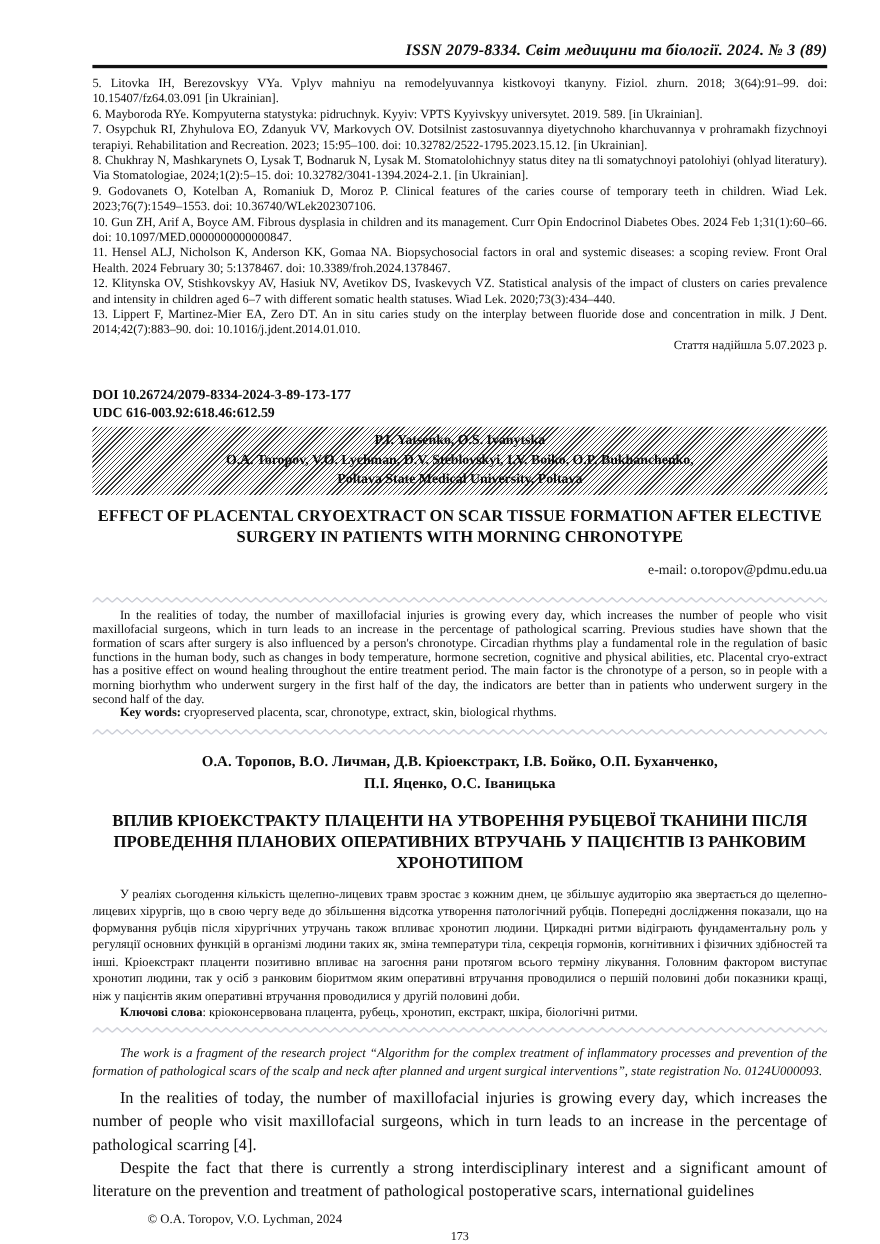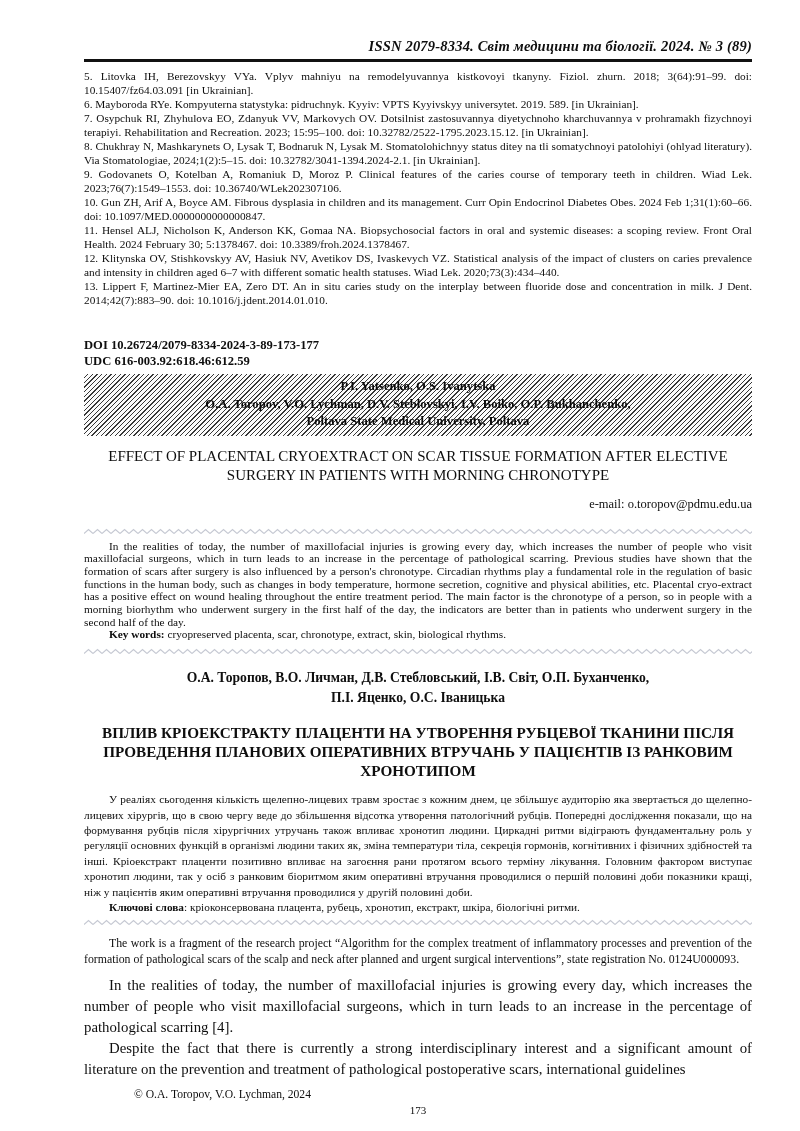--- a/index.html
+++ b/index.html
@@ -51,21 +51,21 @@
     font-size:12.6px;
     line-height:17.5px;
     color:#0a0a0a;
   }
   
   .title-en{
     margin:11px 0 0 0;
     text-align:center;
     font-size:15px;
     line-height:19.5px;
-    font-weight:normal;
+    font-weight:bold;
   }
   .email{
     margin:11px 0 16px 0;
     text-align:right;
     font-size:12.5px;
     line-height:15px;
   }
   
   .zigzag{display:block;width:100%;height:7px;}
   .zz-sp{margin-top:7px;}
@@ -91,20 +91,21 @@
   .title-uk{
     margin:15px 0 0 0;
     text-align:center;
     font-weight:bold;
     font-size:15.2px;
     line-height:19px;
   }
   
   .fragment{
     margin:10px 0 0 0;
+    font-style:italic;
     font-size:11.8px;
     line-height:15.5px;
     text-align:justify;
     text-indent:25px;
   }
   
   .bodytext{margin-top:8px;}
   .bodytext p{
     margin:0;
     font-size:14.8px;
@@ -144,20 +145,21 @@
     <p>6. Mayboroda RYe. Kompyuterna statystyka: pidruchnyk. Kyyiv: VPTS Kyyivskyy universytet. 2019. 589. [in Ukrainian].</p>
     <p>7. Osypchuk RI, Zhyhulova EO, Zdanyuk VV, Markovych OV. Dotsilnist zastosuvannya diyetychnoho kharchuvannya v prohramakh fizychnoyi terapiyi. Rehabilitation and Recreation. 2023; 15:95–100. doi: 10.32782/2522-1795.2023.15.12. [in Ukrainian].</p>
     <p>8. Chukhray N, Mashkarynets O, Lysak T, Bodnaruk N, Lysak M. Stomatolohichnyy status ditey na tli somatychnoyi patolohiyi (ohlyad literatury). Via Stomatologiae, 2024;1(2):5–15. doi: 10.32782/3041-1394.2024-2.1. [in Ukrainian].</p>
     <p>9. Godovanets O, Kotelban A, Romaniuk D, Moroz P. Clinical features of the caries course of temporary teeth in children. Wiad Lek. 2023;76(7):1549–1553. doi: 10.36740/WLek202307106.</p>
     <p>10. Gun ZH, Arif A, Boyce AM. Fibrous dysplasia in children and its management. Curr Opin Endocrinol Diabetes Obes. 2024 Feb 1;31(1):60–66. doi: 10.1097/MED.0000000000000847.</p>
     <p>11. Hensel ALJ, Nicholson K, Anderson KK, Gomaa NA. Biopsychosocial factors in oral and systemic diseases: a scoping review. Front Oral Health. 2024 February 30; 5:1378467. doi: 10.3389/froh.2024.1378467.</p>
     <p>12. Klitynska OV, Stishkovskyy AV, Hasiuk NV, Avetikov DS, Ivaskevych VZ. Statistical analysis of the impact of clusters on caries prevalence and intensity in children aged 6–7 with different somatic health statuses. Wiad Lek. 2020;73(3):434–440.</p>
     <p>13. Lippert F, Martinez-Mier EA, Zero DT. An in situ caries study on the interplay between fluoride dose and concentration in milk. J Dent. 2014;42(7):883–90. doi: 10.1016/j.jdent.2014.01.010.</p>
   </section>
 
+  <p class="received">Стаття надійшла 5.07.2023 р.</p>
 
   <div class="doi-block">
     <div>DOI 10.26724/2079-8334-2024-3-89-173-177</div>
     <div>UDC 616-003.92:618.46:612.59</div>
   </div>
 
   <div class="hatch-box">
     <div>P.I. Yatsenko, O.S. Ivanytska</div>
     <div>O.A. Toropov, V.O. Lychman, D.V. Steblovskyi, I.V. Boiko, O.P. Bukhanchenko,</div>
     <div>Poltava State Medical University, Poltava</div>
@@ -173,21 +175,21 @@
   <section class="abstract">
     <p>In the realities of today, the number of maxillofacial injuries is growing every day, which increases the number of people who visit maxillofacial surgeons, which in turn leads to an increase in the percentage of pathological scarring. Previous studies have shown that the formation of scars after surgery is also influenced by a person's chronotype. Circadian rhythms play a fundamental role in the regulation of basic functions in the human body, such as changes in body temperature, hormone secretion, cognitive and physical abilities, etc. Placental cryo-extract has a positive effect on wound healing throughout the entire treatment period. The main factor is the chronotype of a person, so in people with a morning biorhythm who underwent surgery in the first half of the day, the indicators are better than in patients who underwent surgery in the second half of the day.</p>
     <p class="kw"><b>Key words:</b> <span>cryopreserved placenta, scar, chronotype, extract, skin, biological rhythms.</span></p>
   </section>
 
   <svg class="zigzag zz-sp" aria-hidden="true">
       <rect width="100%" height="7" fill="url(#zz)"></rect>
     </svg>
 
   <div class="authors-uk">
-    <div>О.А. Торопов, В.О. Личман, Д.В. Стебловський, І.В. Світ, О.П. Буханченко,</div>
+    <div>О.А. Торопов, В.О. Личман, Д.В. Кріоекстракт, І.В. Бойко, О.П. Буханченко,</div>
     <div>П.І. Яценко, О.С. Іваницька</div>
   </div>
   <h2 class="title-uk">ВПЛИВ КРІОЕКСТРАКТУ ПЛАЦЕНТИ НА УТВОРЕННЯ РУБЦЕВОЇ ТКАНИНИ ПІСЛЯ ПРОВЕДЕННЯ ПЛАНОВИХ ОПЕРАТИВНИХ ВТРУЧАНЬ У ПАЦІЄНТІВ ІЗ РАНКОВИМ ХРОНОТИПОМ</h2>
 
   <section class="abstract uk" style="margin-top:12px;">
     <p>У реаліях сьогодення кількість щелепно-лицевих травм зростає з кожним днем, це збільшує аудиторію яка звертається до щелепно-лицевих хірургів, що в свою чергу веде до збільшення відсотка утворення патологічний рубців. Попередні дослідження показали, що на формування рубців після хірургічних утручань також впливає хронотип людини. Циркадні ритми відіграють фундаментальну роль у регуляції основних функцій в організмі людини таких як, зміна температури тіла, секреція гормонів, когнітивних і фізичних здібностей та інші. Кріоекстракт плаценти позитивно впливає на загоєння рани протягом всього терміну лікування. Головним фактором виступає хронотип людини, так у осіб з ранковим біоритмом яким оперативні втручання проводилися о першій половині доби показники кращі, ніж у пацієнтів яким оперативні втручання проводилися у другій половині доби.</p>
     <p class="kw"><b>Ключові слова</b><span>: кріоконсервована плацента, рубець, хронотип, екстракт, шкіра, біологічні ритми.</span></p>
   </section>
 
   <svg class="zigzag" style="margin-top:4px;" aria-hidden="true">

